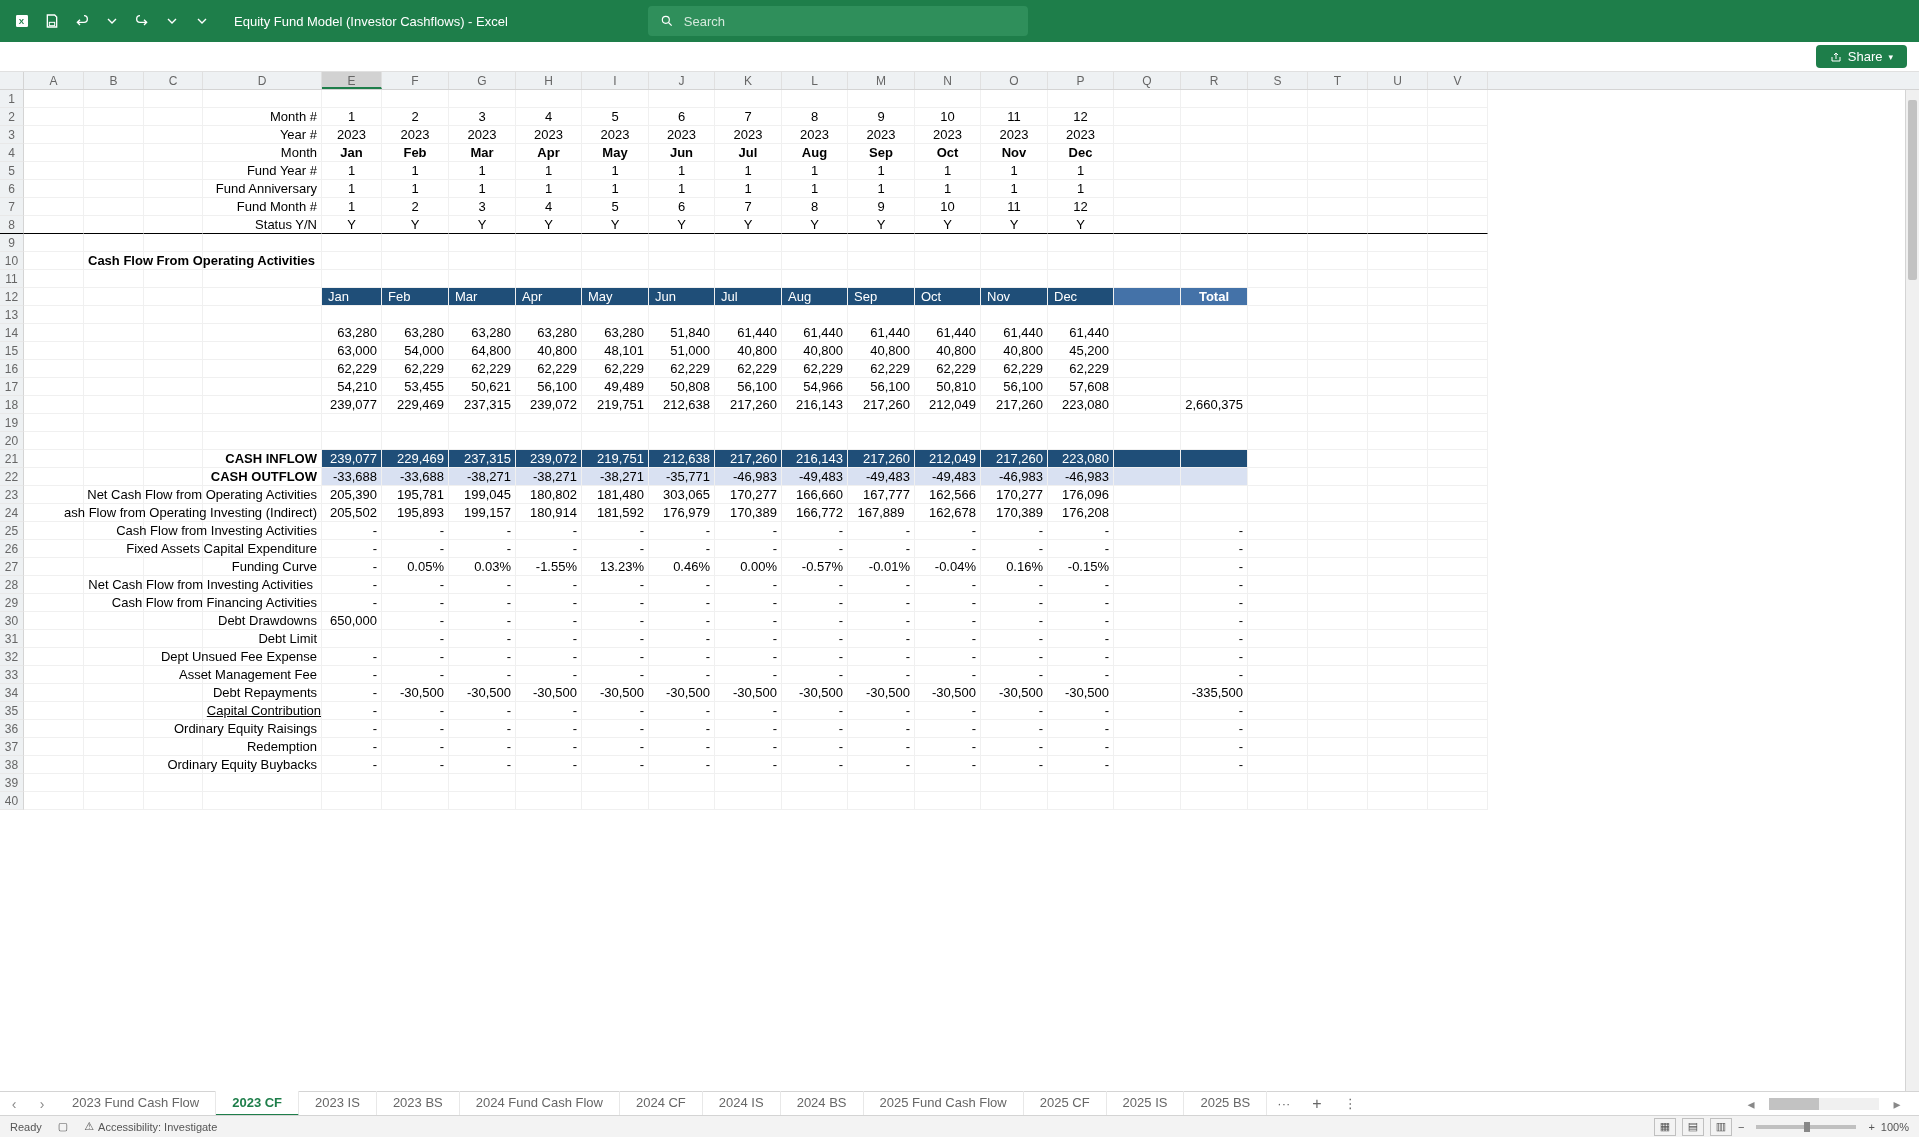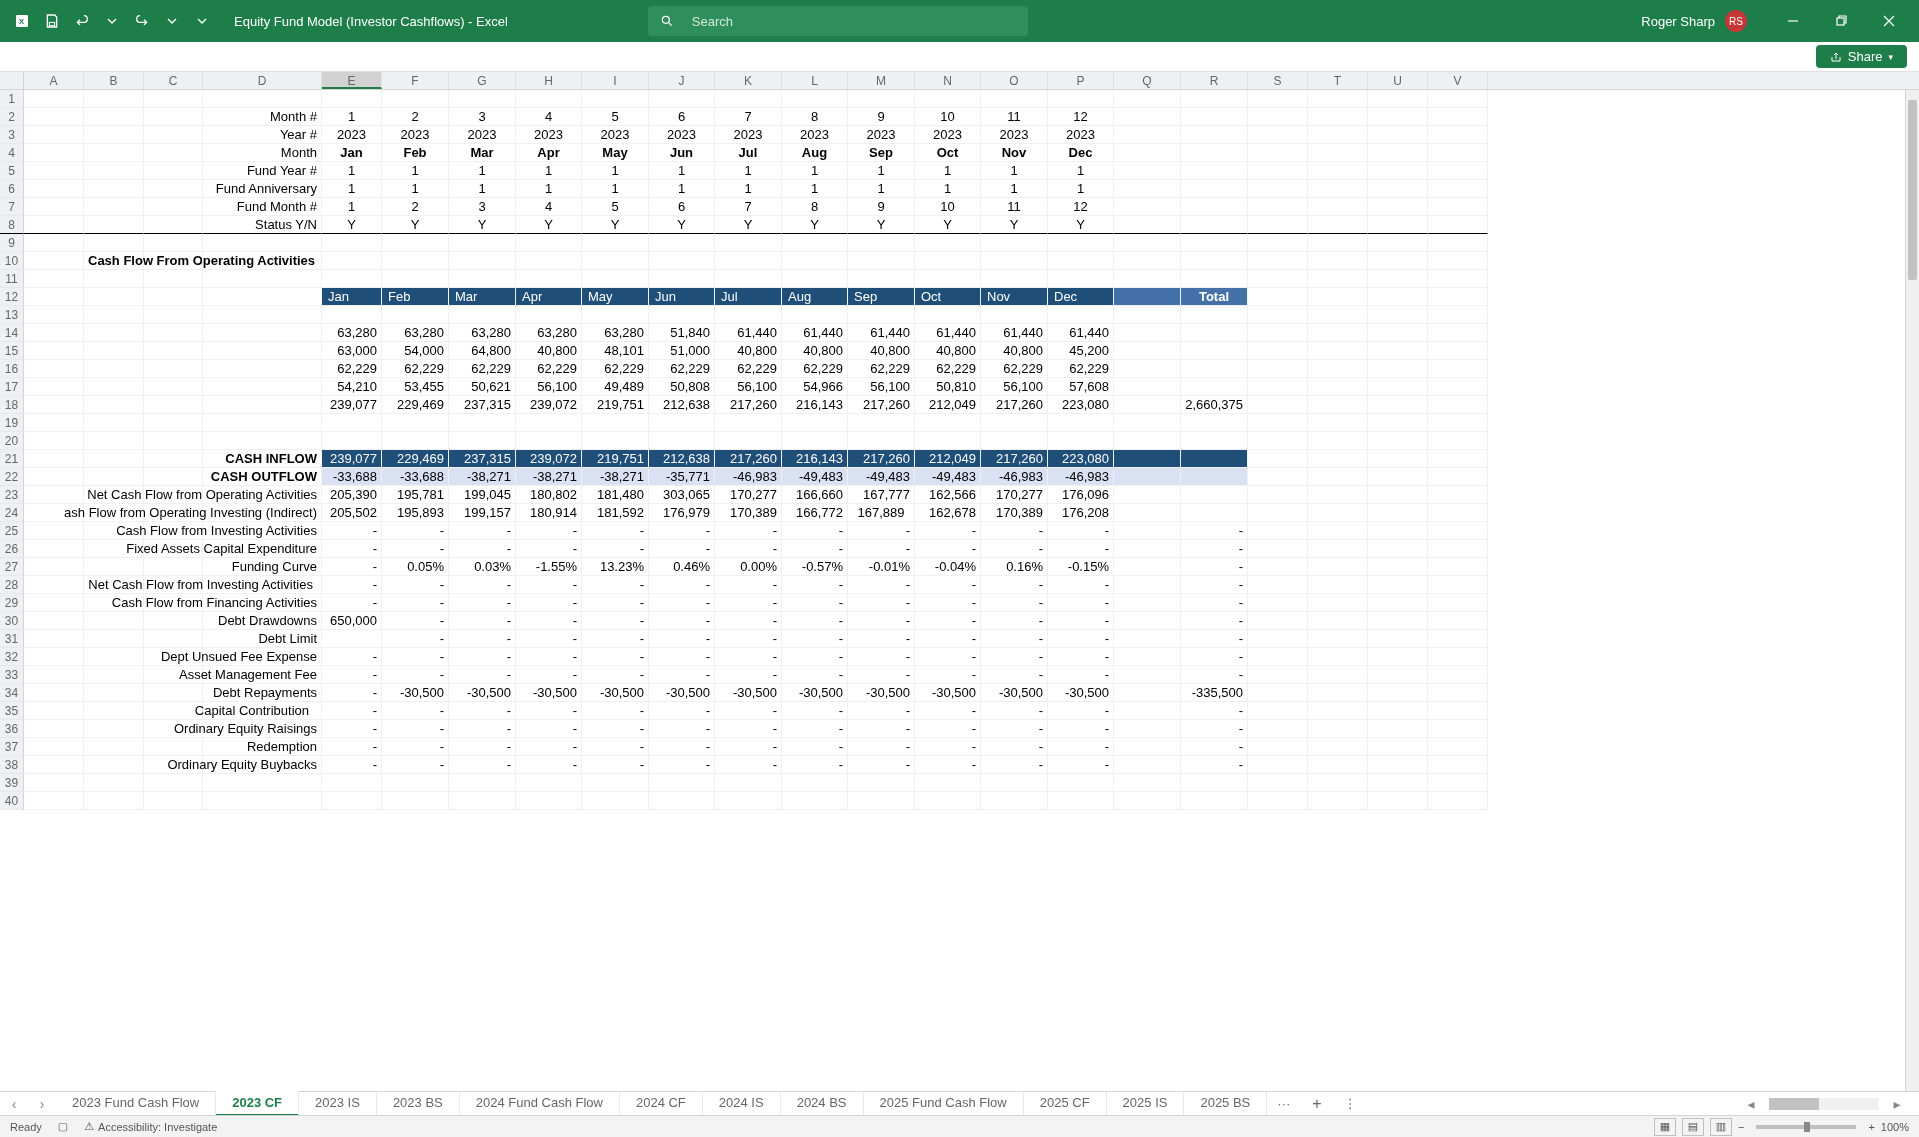--- a/index.html
+++ b/index.html
@@ -4,21 +4,21 @@
 <style>
 * { margin: 0; padding: 0; box-sizing: border-box; font-family: "Segoe UI", Arial, sans-serif; }
 body { background: #fff; width: 1919px; height: 1137px; overflow: hidden; position: relative; }
 
 
 .titlebar { background: #1e7e4a; height: 42px; display: flex; align-items: center; padding: 0 8px; color: #fff; }
 .titlebar .qat { display: flex; align-items: center; gap: 2px; }
 .titlebar .qat-btn { width: 28px; height: 28px; display: flex; align-items: center; justify-content: center; cursor: pointer; }
 .titlebar .qat-btn svg { width: 16px; height: 16px; fill: #fff; }
 .titlebar .doc-title { margin-left: 18px; font-size: 13px; }
-.titlebar .search-box { margin-left: 140px; background: #2f8f5b; border-radius: 4px; width: 380px; height: 30px; display: flex; align-items: center; padding: 0 12px; gap: 18px; }
+.titlebar .search-box { margin-left: 140px; background: #2f8f5b; border-radius: 4px; width: 380px; height: 30px; display: flex; align-items: center; padding: 0 12px; gap: 10px; }
 .titlebar .search-box svg { width: 14px; height: 14px; fill: #fff; }
 .titlebar .search-box span { font-size: 13px; color: #d4e9dc; }
 .titlebar .right { margin-left: auto; display: flex; align-items: center; gap: 4px; }
 .titlebar .user-name { font-size: 13px; margin-right: 6px; }
 .titlebar .avatar { width: 22px; height: 22px; border-radius: 50%; background: #c53638; display: flex; align-items: center; justify-content: center; font-size: 10px; color: #fff; margin-right: 20px; }
 .titlebar .win-btn { width: 44px; height: 42px; display: flex; align-items: center; justify-content: center; cursor: pointer; }
 .titlebar .win-btn svg { width: 12px; height: 12px; stroke: #fff; fill: none; stroke-width: 1.2; }
 
 
 .ribbon-tabs { background: #fff; height: 30px; display: flex; align-items: center; padding: 0 4px; border-bottom: 1px solid #e0e0e0; }
@@ -119,40 +119,20 @@
         </svg>
       </div>
   </div>
   <div class="doc-title">Equity Fund Model (Investor Cashflows)  -  Excel</div>
   <div class="search-box">
     <svg viewBox="0 0 24 24">
         <circle cx="10" cy="10" r="6" fill="none" stroke="#fff" stroke-width="2"></circle>
         <path d="M15 15l5 5" stroke="#fff" stroke-width="2"></path>
       </svg>
     <span>Search</span>
-  </div>
-  <div class="right">
-    <span class="user-name">Roger Sharp</span>
-    <div class="avatar">RS</div>
-    <div class="win-btn">
-        <svg viewBox="0 0 12 12">
-          <path d="M1 6h10"></path>
-        </svg>
-      </div>
-    <div class="win-btn">
-        <svg viewBox="0 0 12 12">
-          <rect x="2" y="3" width="7" height="7"></rect>
-          <path d="M4 3V1h7v7h-2"></path>
-        </svg>
-      </div>
-    <div class="win-btn">
-        <svg viewBox="0 0 12 12">
-          <path d="M1 1l10 10M11 1L1 11"></path>
-        </svg>
-      </div>
   </div>
 </div>
 
 <div class="ribbon-tabs">
   <div class="share-btn">
     <svg viewBox="0 0 24 24">
         <path d="M4 12v8h16v-8M12 4v12M8 8l4-4 4 4" fill="none" stroke="#fff" stroke-width="2"></path>
       </svg>
     <span>Share</span>
     <span style="font-size:9px;">▾</span>
@@ -1055,21 +1035,21 @@
       <div class="cell" style="width: 60px;"></div>
       <div class="cell" style="width: 60px;"></div>
       <div class="cell" style="width: 60px;"></div>
     </div>
     <div class="row">
       <div class="rownum">35</div>
       <div class="cell" style="width: 60px;"></div>
       <div class="cell" style="width: 60px;"></div>
       <div class="cell" style="width: 59px;"></div>
       <div class="cell right" style="width: 119px; overflow: visible; position: relative;">
-        <span style="position: absolute; right: 12px; white-space: nowrap;">Capital Contribution</span>
+        <span style="position: absolute; right: 0; white-space: nowrap; text-decoration: underline;">Capital Contribution</span>
       </div>
       <div class="cell right" style="width: 60px;">-</div>
       <div class="cell right" style="width: 67px;">-</div>
       <div class="cell right" style="width: 67px;">-</div>
       <div class="cell right" style="width: 66px;">-</div>
       <div class="cell right" style="width: 67px;">-</div>
       <div class="cell right" style="width: 66px;">-</div>
       <div class="cell right" style="width: 67px;">-</div>
       <div class="cell right" style="width: 66px;">-</div>
       <div class="cell right" style="width: 67px;">-</div>

